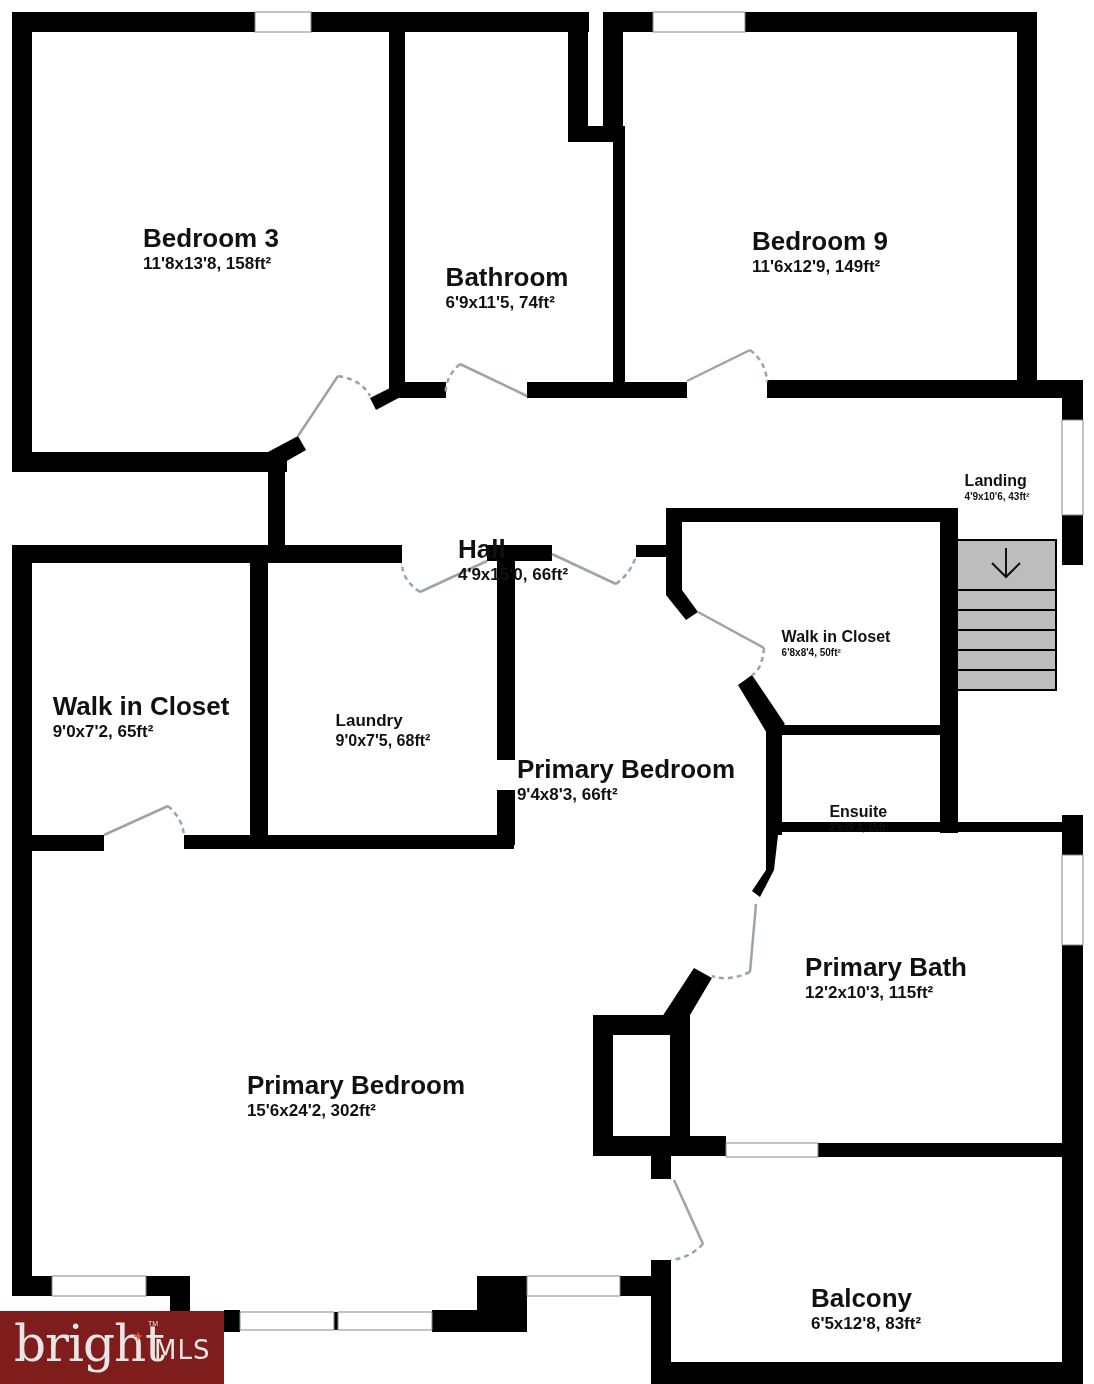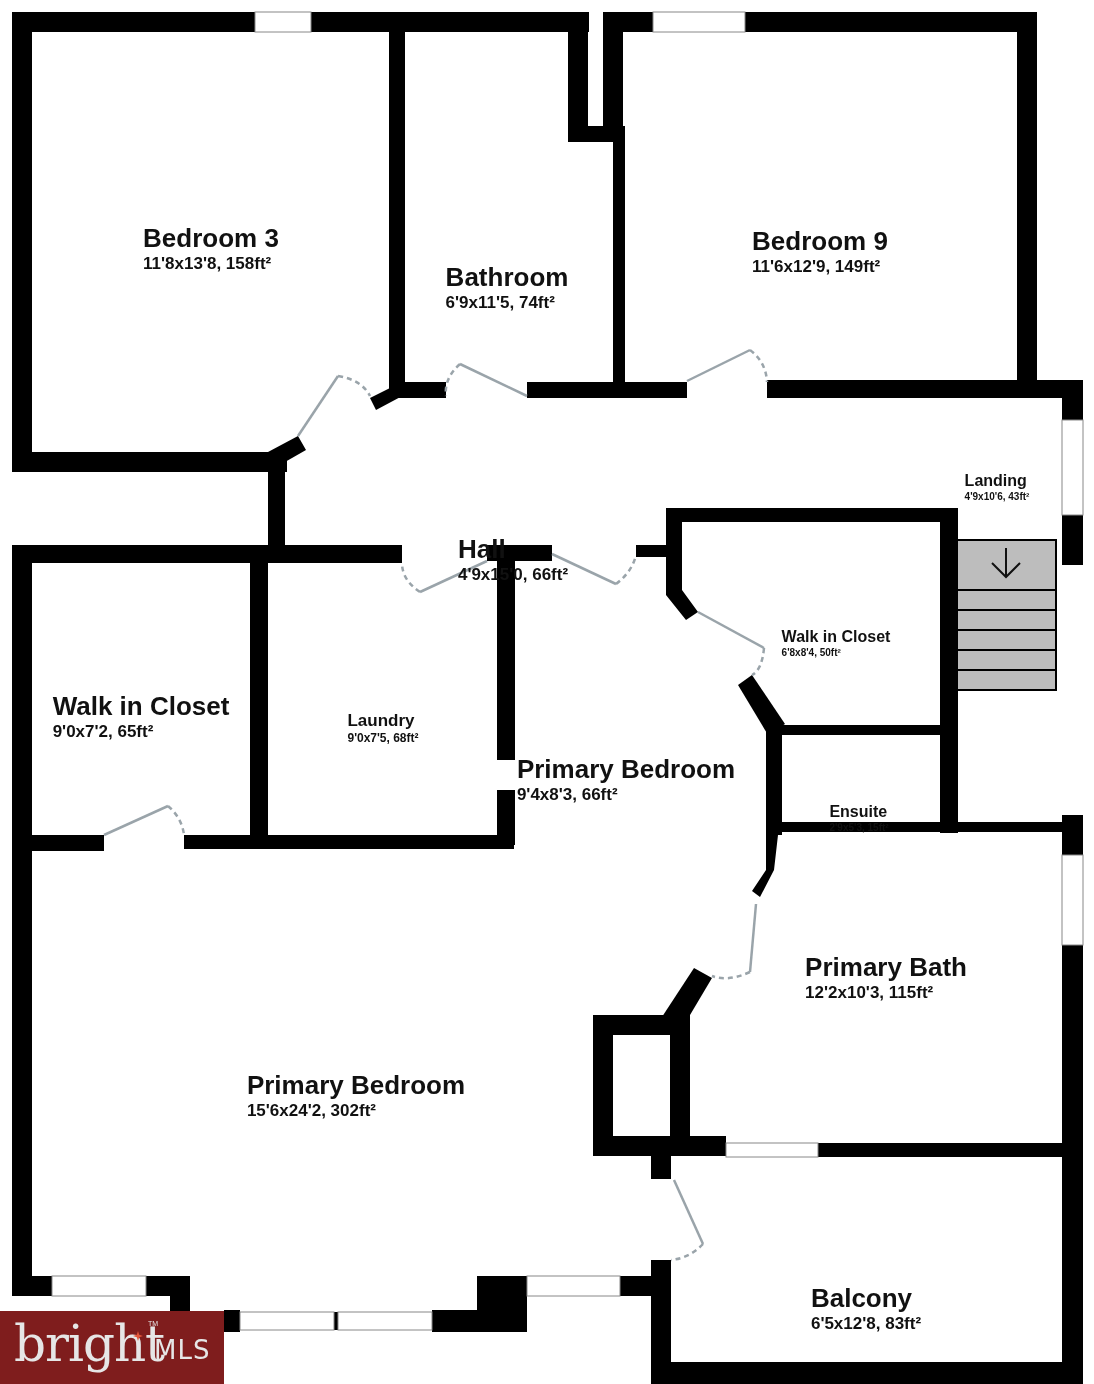--- a/index.html
+++ b/index.html
@@ -4,21 +4,21 @@
   <style>
     html, body { margin: 0; padding: 0; background: #ffffff; }
     body { width: 1094px; height: 1384px; position: relative; overflow: hidden; font-family: "Liberation Sans", sans-serif; }
     #plan { position: absolute; left: 0; top: 0; }
     .room-label { position: absolute; transform: translateX(-50%); text-align: left; color: #111; white-space: nowrap; }
     .room-name { font-weight: bold; display: block; line-height: 1.1; }
     .room-dims { font-weight: bold; display: block; line-height: 1.3; }
     .lg .room-name { font-size: 26px; }
     .lg .room-dims { font-size: 17px; }
     .sm .room-name { font-size: 17px; }
-    .sm .room-dims { font-size: 12px; }
+    .sm .room-dims { font-size: 16px; }
     .xs .room-name { font-size: 16px; }
     .xs .room-dims { font-size: 10px; }
     .logo { position: absolute; left: 0; top: 1311px; width: 224px; height: 73px; background: #7f1d1d; }
     .logo-word { position: absolute; left: 14px; top: 4px; font-family: "DejaVu Serif", serif; font-size: 50px; color: #e6e6e6; letter-spacing: -1px; }
     .logo-mls { position: absolute; left: 154px; top: 24px; font-family: "DejaVu Sans", sans-serif; font-size: 26px; color: #e6e6e6; letter-spacing: 1px; }
     .logo-tm { position: absolute; left: 148px; top: 9px; font-size: 7px; color: #e6e6e6; }
     .logo-star { position: absolute; left: 133px; top: 20px; width: 10px; height: 10px; background: #e2563a; clip-path: polygon(50% 0,62% 38%,100% 50%,62% 62%,50% 100%,38% 62%,0 50%,38% 38%); }
   </style>
 </head>
 <body>

